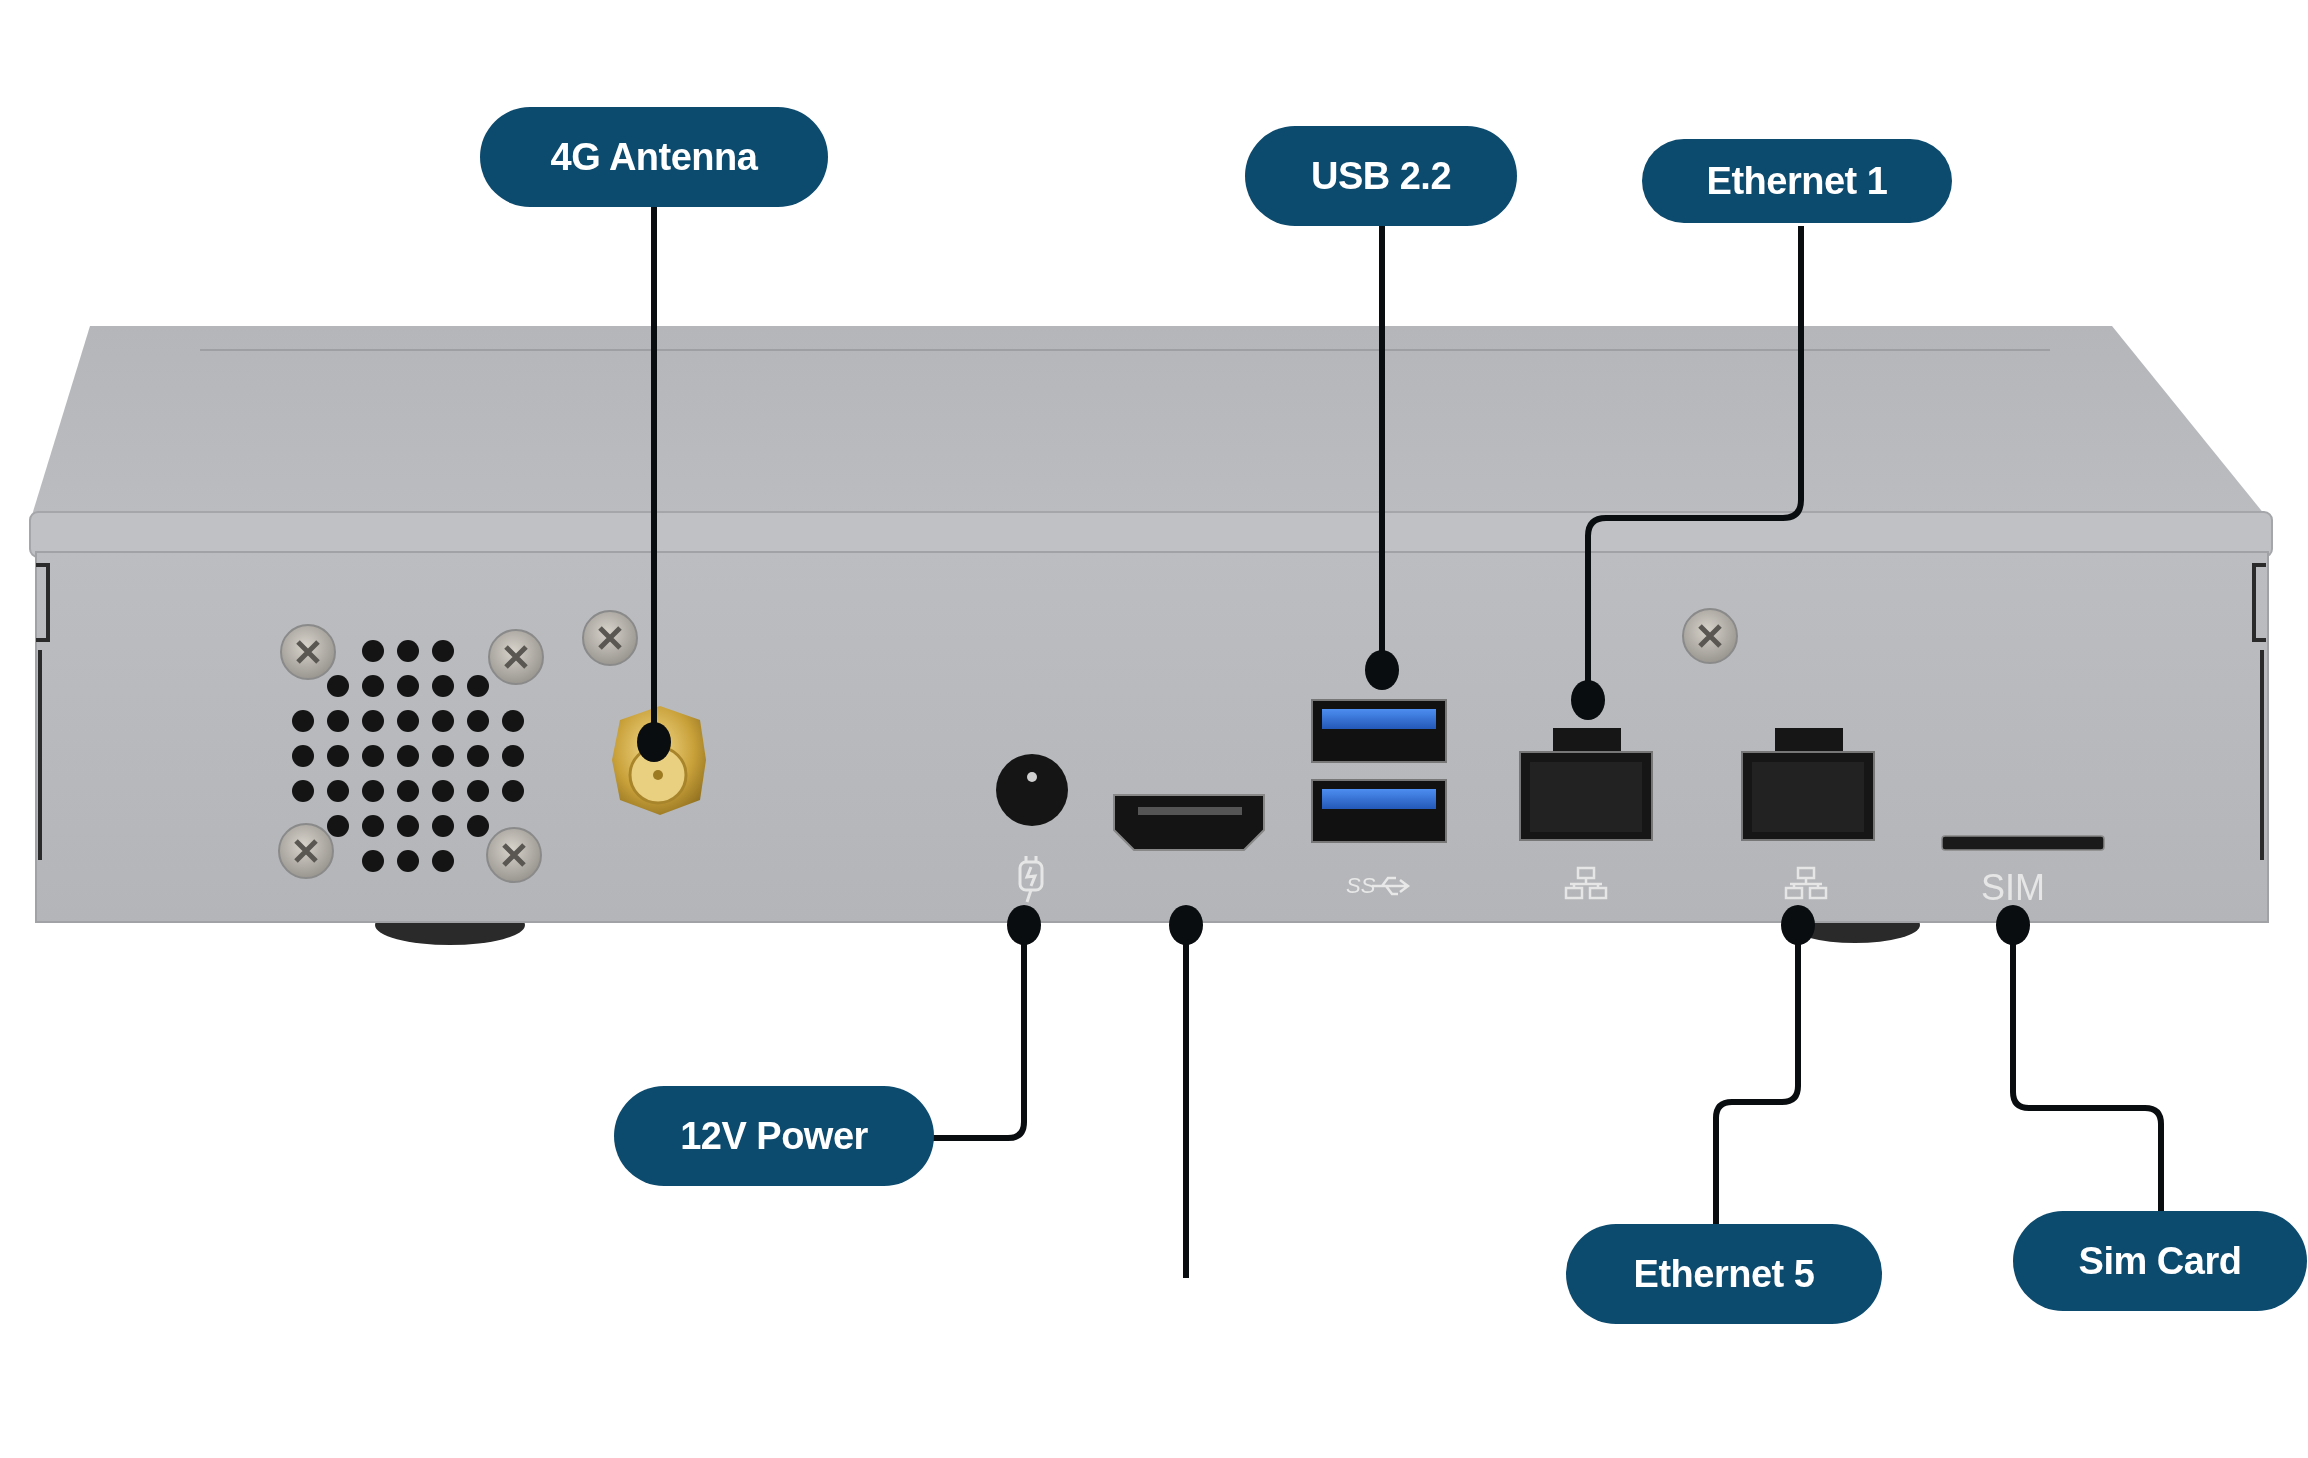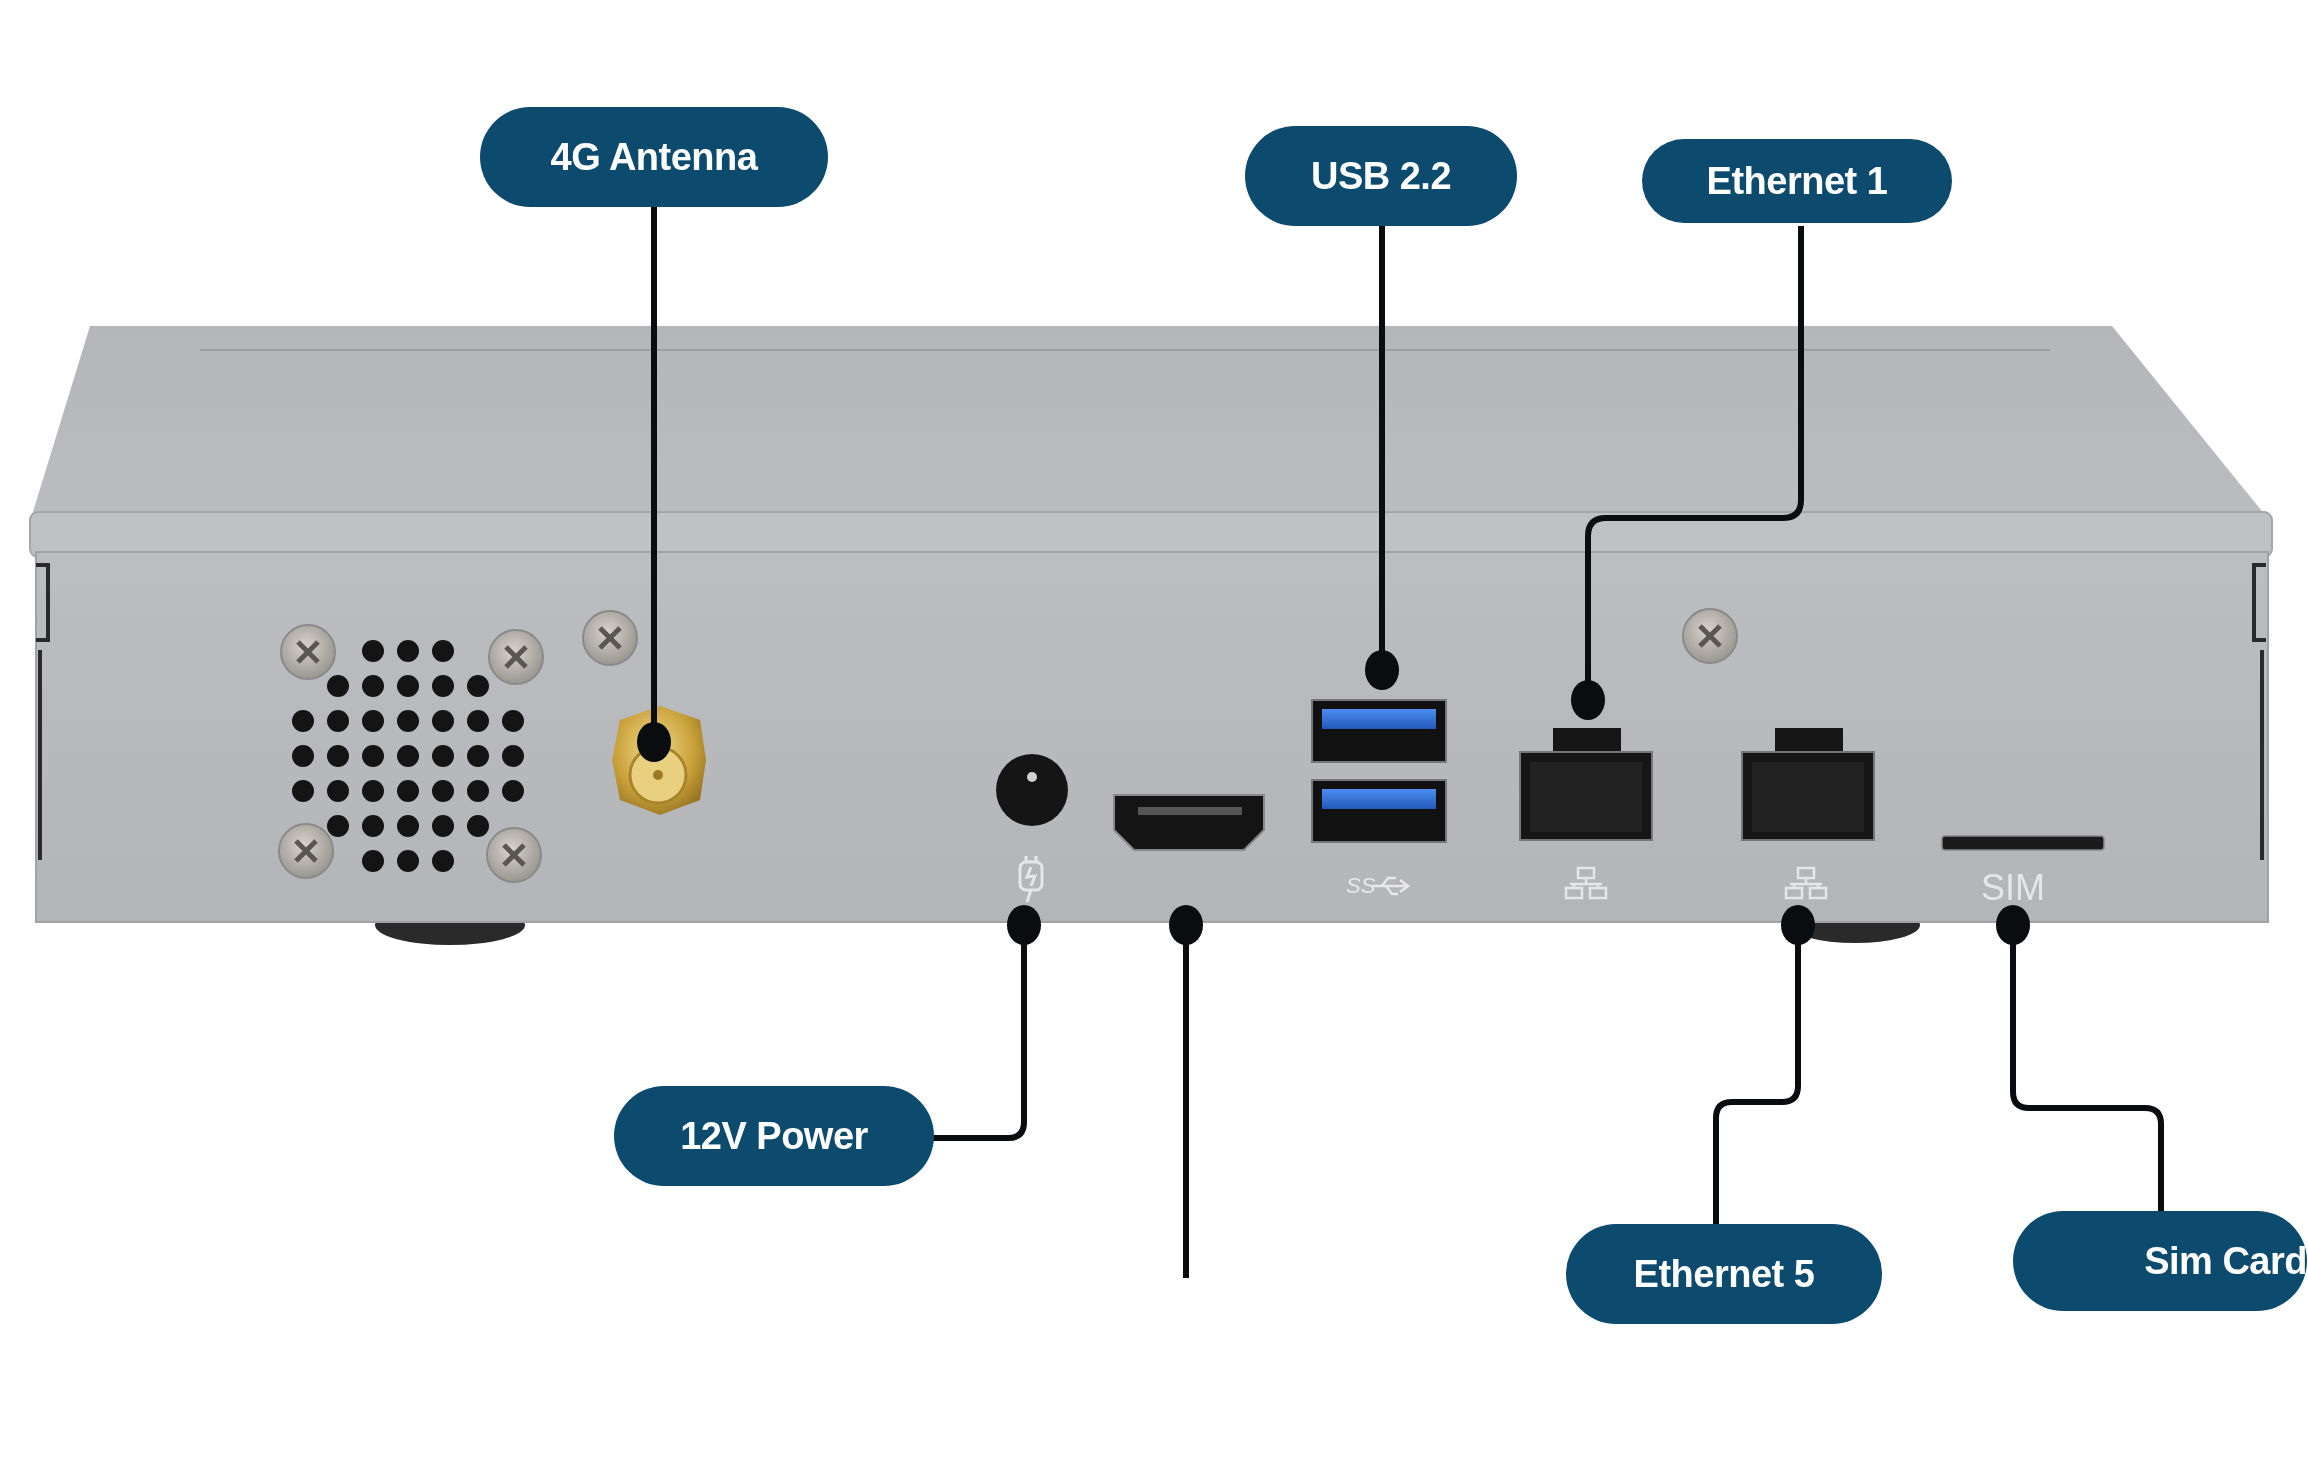--- a/index.html
+++ b/index.html
@@ -218,16 +218,16 @@
   </div>
   <div class="pill" style="left:1642px;top:139px;width:310px;height:84px;">
     <span>Ethernet 1</span>
   </div>
   <div class="pill" style="left:614px;top:1086px;width:320px;height:100px;text-align:center;">
     <span>12V Power</span>
   </div>
   <div class="pill" style="left:1566px;top:1224px;width:316px;height:100px;">
     <span>Ethernet 5</span>
   </div>
-  <div class="pill" style="left:2013px;top:1211px;width:294px;height:100px;justify-content:flex-end;">
+  <div class="pill" style="left:2013px;top:1211px;width:294px;height:100px;">
     <span>Sim Card</span>
   </div>
 </div>
 
 </body></html>

